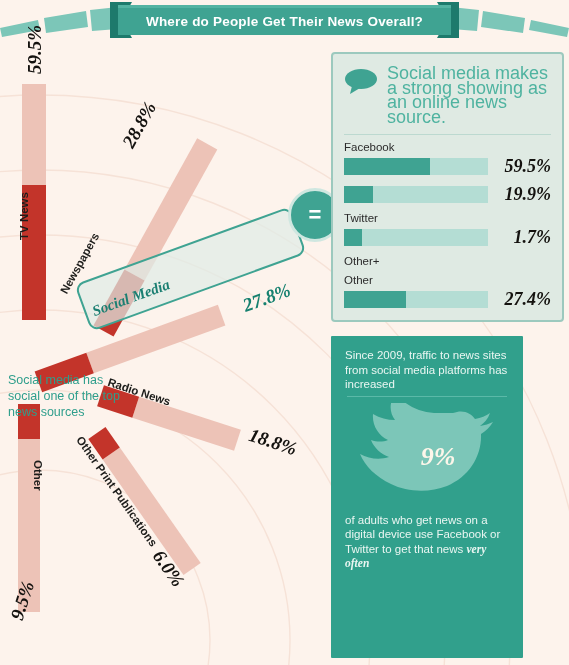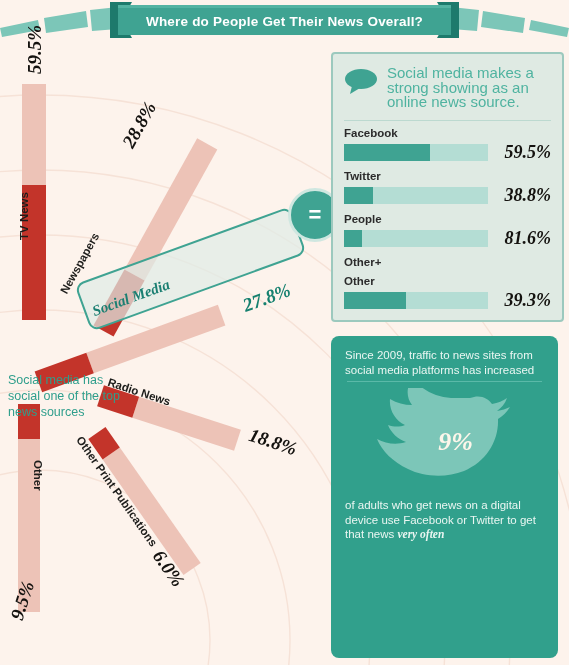--- a/index.html
+++ b/index.html
@@ -72,39 +72,39 @@
 
   
   .panel-top{
     position:absolute;left:331px;top:52px;width:233px;height:270px;
     background:#dfeae3;border:2px solid #9cc9be;border-radius:4px;
     box-sizing:border-box;
   }
   .panel-head{display:flex;gap:9px;padding:12px 11px 0 11px;align-items:flex-start;}
   .bubble-icon{flex:0 0 auto;margin-top:2px;}
   .panel-head-text{
-    color:#4fb3a0;font-size:15px;line-height:14.5px;
+    color:#4fb3a0;font-size:18px;line-height:14.5px;
   }
   .panel-rule{height:1px;background:#bcd9d0;margin:10px 11px 4px 11px;}
   .barlist{padding:2px 11px 0 11px;}
   .barrow{margin-bottom:7px;}
-  .barrow .name{font-size:11.5px;color:#2b2b2b;margin-bottom:3px;font-weight:bold;}
+  .barrow .name{font-size:11.5px;color:#2b2b2b;margin-bottom:3px;}
   .barline{display:flex;align-items:center;gap:7px;}
   .track{flex:1 1 auto;height:17px;background:#b4ddd4;position:relative;}
   .fill{position:absolute;left:0;top:0;bottom:0;background:#3fa392;}
   .pct{
     width:56px;text-align:right;flex:0 0 auto;
     font-family:"Liberation Serif", serif;font-weight:bold;font-style:italic;
     font-size:18px;color:#14120f;
   }
 
   
   .panel-bottom{
-    position:absolute;left:331px;top:336px;width:227px;height:322px;
-    background:#31a08c;border-radius:8px;
+    position:absolute;left:331px;top:336px;width:192px;height:322px;
+    background:#31a08c;border-radius:1px;
   }
   .pb-text{
     color:#eaf6f2;font-size:11.5px;line-height:14.5px;padding:12px 14px 0 14px;
   }
   .bubble-stat{position:relative;width:160px;height:108px;margin:8px auto 0 auto;}
   .bubble-num{
     position:absolute;left:0;top:0;width:160px;height:96px;
     display:flex;align-items:center;justify-content:center;
     color:#17806e;font-family:"Liberation Serif", serif;
     font-weight:bold;font-style:italic;font-size:27px;
@@ -232,50 +232,49 @@
         <div class="name">Facebook</div>
         <div class="barline">
           <div class="track">
             <div class="fill" style="width:59.5%"></div>
           </div>
           <div class="pct">59.5%</div>
         </div>
       </div>
 
       <div class="barrow">
-        <div class="name">Twitter</div>
         <div class="barline">
           <div class="track">
             <div class="fill" style="width:19.9%"></div>
           </div>
-          <div class="pct">38.8%</div>
+          <div class="pct">19.9%</div>
         </div>
       </div>
 
       <div class="barrow">
-        <div class="name">People</div>
+        <div class="name">Twitter</div>
         <div class="barline">
           <div class="track">
             <div class="fill" style="width:12.7%"></div>
           </div>
-          <div class="pct">81.6%</div>
+          <div class="pct">1.7%</div>
         </div>
       </div>
 
       <div class="barrow">
         <div class="name">Other+</div>
       </div>
 
       <div class="barrow">
         <div class="name">Other</div>
         <div class="barline">
           <div class="track">
             <div class="fill" style="width:42.8%"></div>
           </div>
-          <div class="pct">39.3%</div>
+          <div class="pct">27.4%</div>
         </div>
       </div>
 
     </div>
   </div>
 
   <div class="panel-bottom">
     <div class="pb-text">Since 2009, traffic to news sites from social media platforms has increased</div>
 
 

